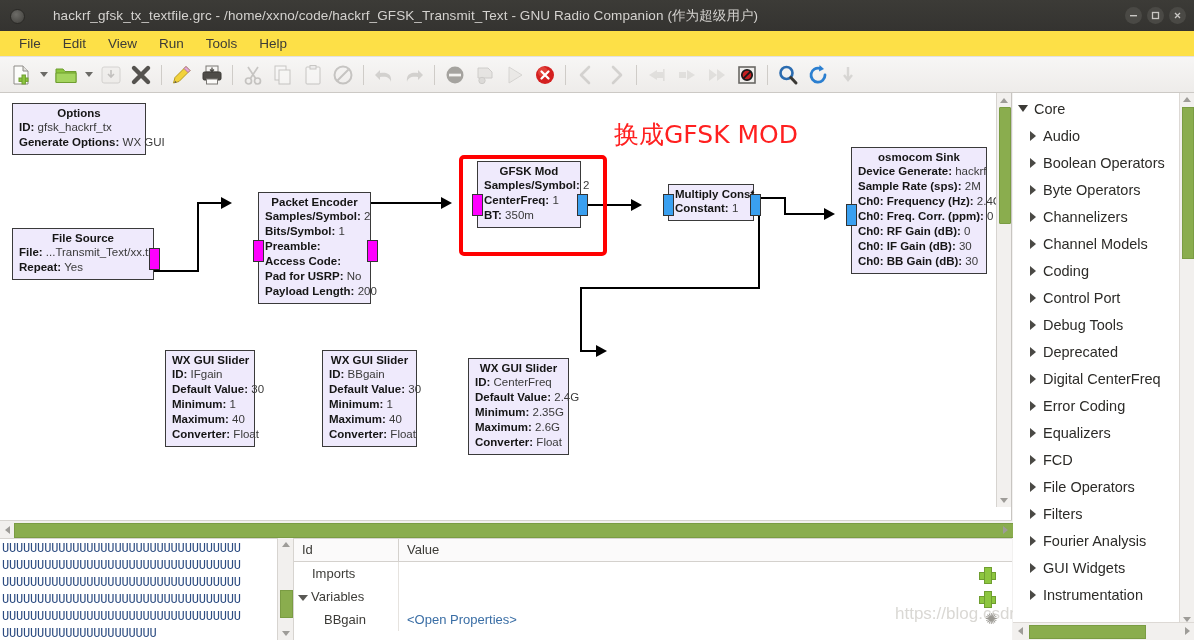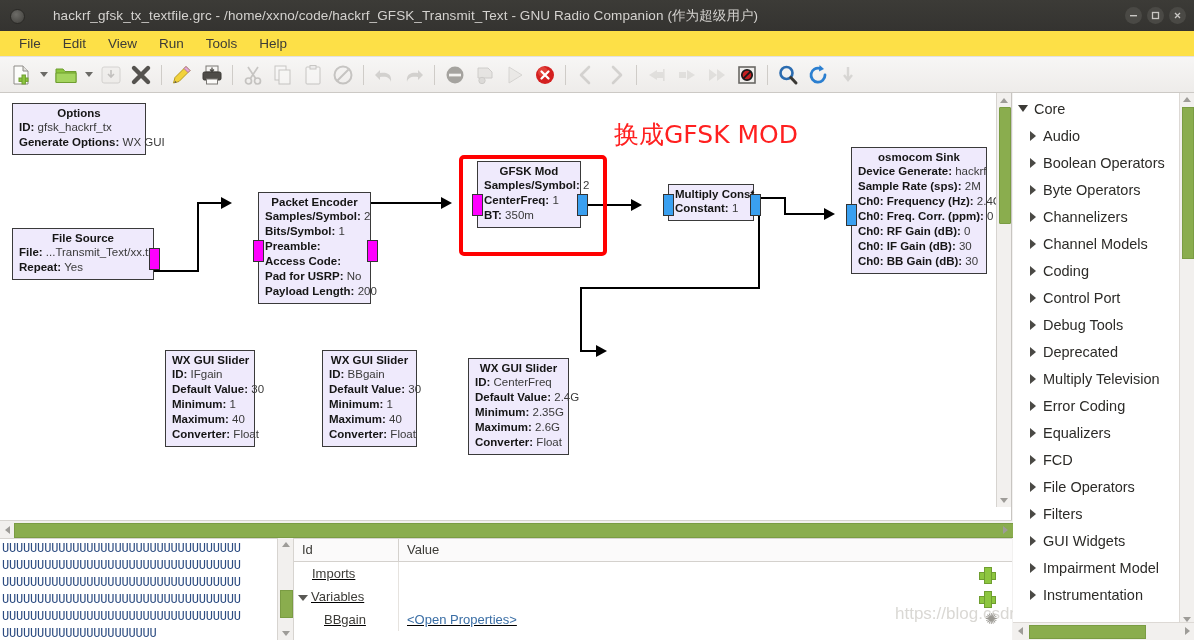--- a/index.html
+++ b/index.html
@@ -119,21 +119,21 @@
 
   
   .props{
     position:absolute;left:293px;top:538px;width:719px;height:102px;
     background:#fff;border-top:1px solid #d7d4d0;border-left:1px solid #d7d4d0;
     box-sizing:border-box;overflow:hidden;
   }
   .ph{display:flex;height:22px;border-bottom:1px solid #d4d1cd;background:#fbfafa;}
   .ph .c1{width:105px;box-sizing:border-box;border-right:1px solid #d4d1cd;padding:3px 0 0 8px;font-size:13px;color:#3c3b37;}
   .ph .c2{flex:1;padding:3px 0 0 8px;font-size:13px;color:#3c3b37;}
-  .prow{display:flex;height:23px;align-items:center;text-decoration:underline;}
+  .prow{display:flex;height:23px;align-items:center;}
   .prow .c1{width:105px;box-sizing:border-box;border-right:1px solid #e6e3df;font-size:13px;color:#3c3b37;display:flex;align-items:center;height:23px;}
   .prow .c2{flex:1;padding-left:8px;font-size:13px;color:#3a6ea5;}
   .tw{width:0;height:0;border-left:5px solid #5a5955;border-top:4px solid transparent;border-bottom:4px solid transparent;margin-left:4px;margin-right:3px;}
   .tw.open{border-left:5px solid transparent;border-right:5px solid transparent;border-top:6px solid #5a5955;border-bottom:0;margin-top:3px;}
 
   .plus{
     position:absolute;width:15px;height:15px;
   }
   .plus i{position:absolute;background:#8dc63f;border:1px solid #6f9e30;}
   .plus i.h{left:0;top:5px;width:15px;height:6px;}
@@ -617,21 +617,21 @@
       <div class="tnode child">
           <div class="tri-c"></div>
           <span>Debug Tools</span>
         </div>
       <div class="tnode child">
           <div class="tri-c"></div>
           <span>Deprecated</span>
         </div>
       <div class="tnode child">
           <div class="tri-c"></div>
-          <span>Multiply Television</span>
+          <span>Digital CenterFreq</span>
         </div>
       <div class="tnode child">
           <div class="tri-c"></div>
           <span>Error Coding</span>
         </div>
       <div class="tnode child">
           <div class="tri-c"></div>
           <span>Equalizers</span>
         </div>
       <div class="tnode child">
@@ -641,25 +641,25 @@
       <div class="tnode child">
           <div class="tri-c"></div>
           <span>File Operators</span>
         </div>
       <div class="tnode child">
           <div class="tri-c"></div>
           <span>Filters</span>
         </div>
       <div class="tnode child">
           <div class="tri-c"></div>
+          <span>Fourier Analysis</span>
+        </div>
+      <div class="tnode child">
+          <div class="tri-c"></div>
           <span>GUI Widgets</span>
-        </div>
-      <div class="tnode child">
-          <div class="tri-c"></div>
-          <span>Impairment Model</span>
         </div>
       <div class="tnode child">
           <div class="tri-c"></div>
           <span>Instrumentation</span>
         </div>
       <div class="tnode child"></div>
 
     </div>
 
     <div class="side-vsb">

